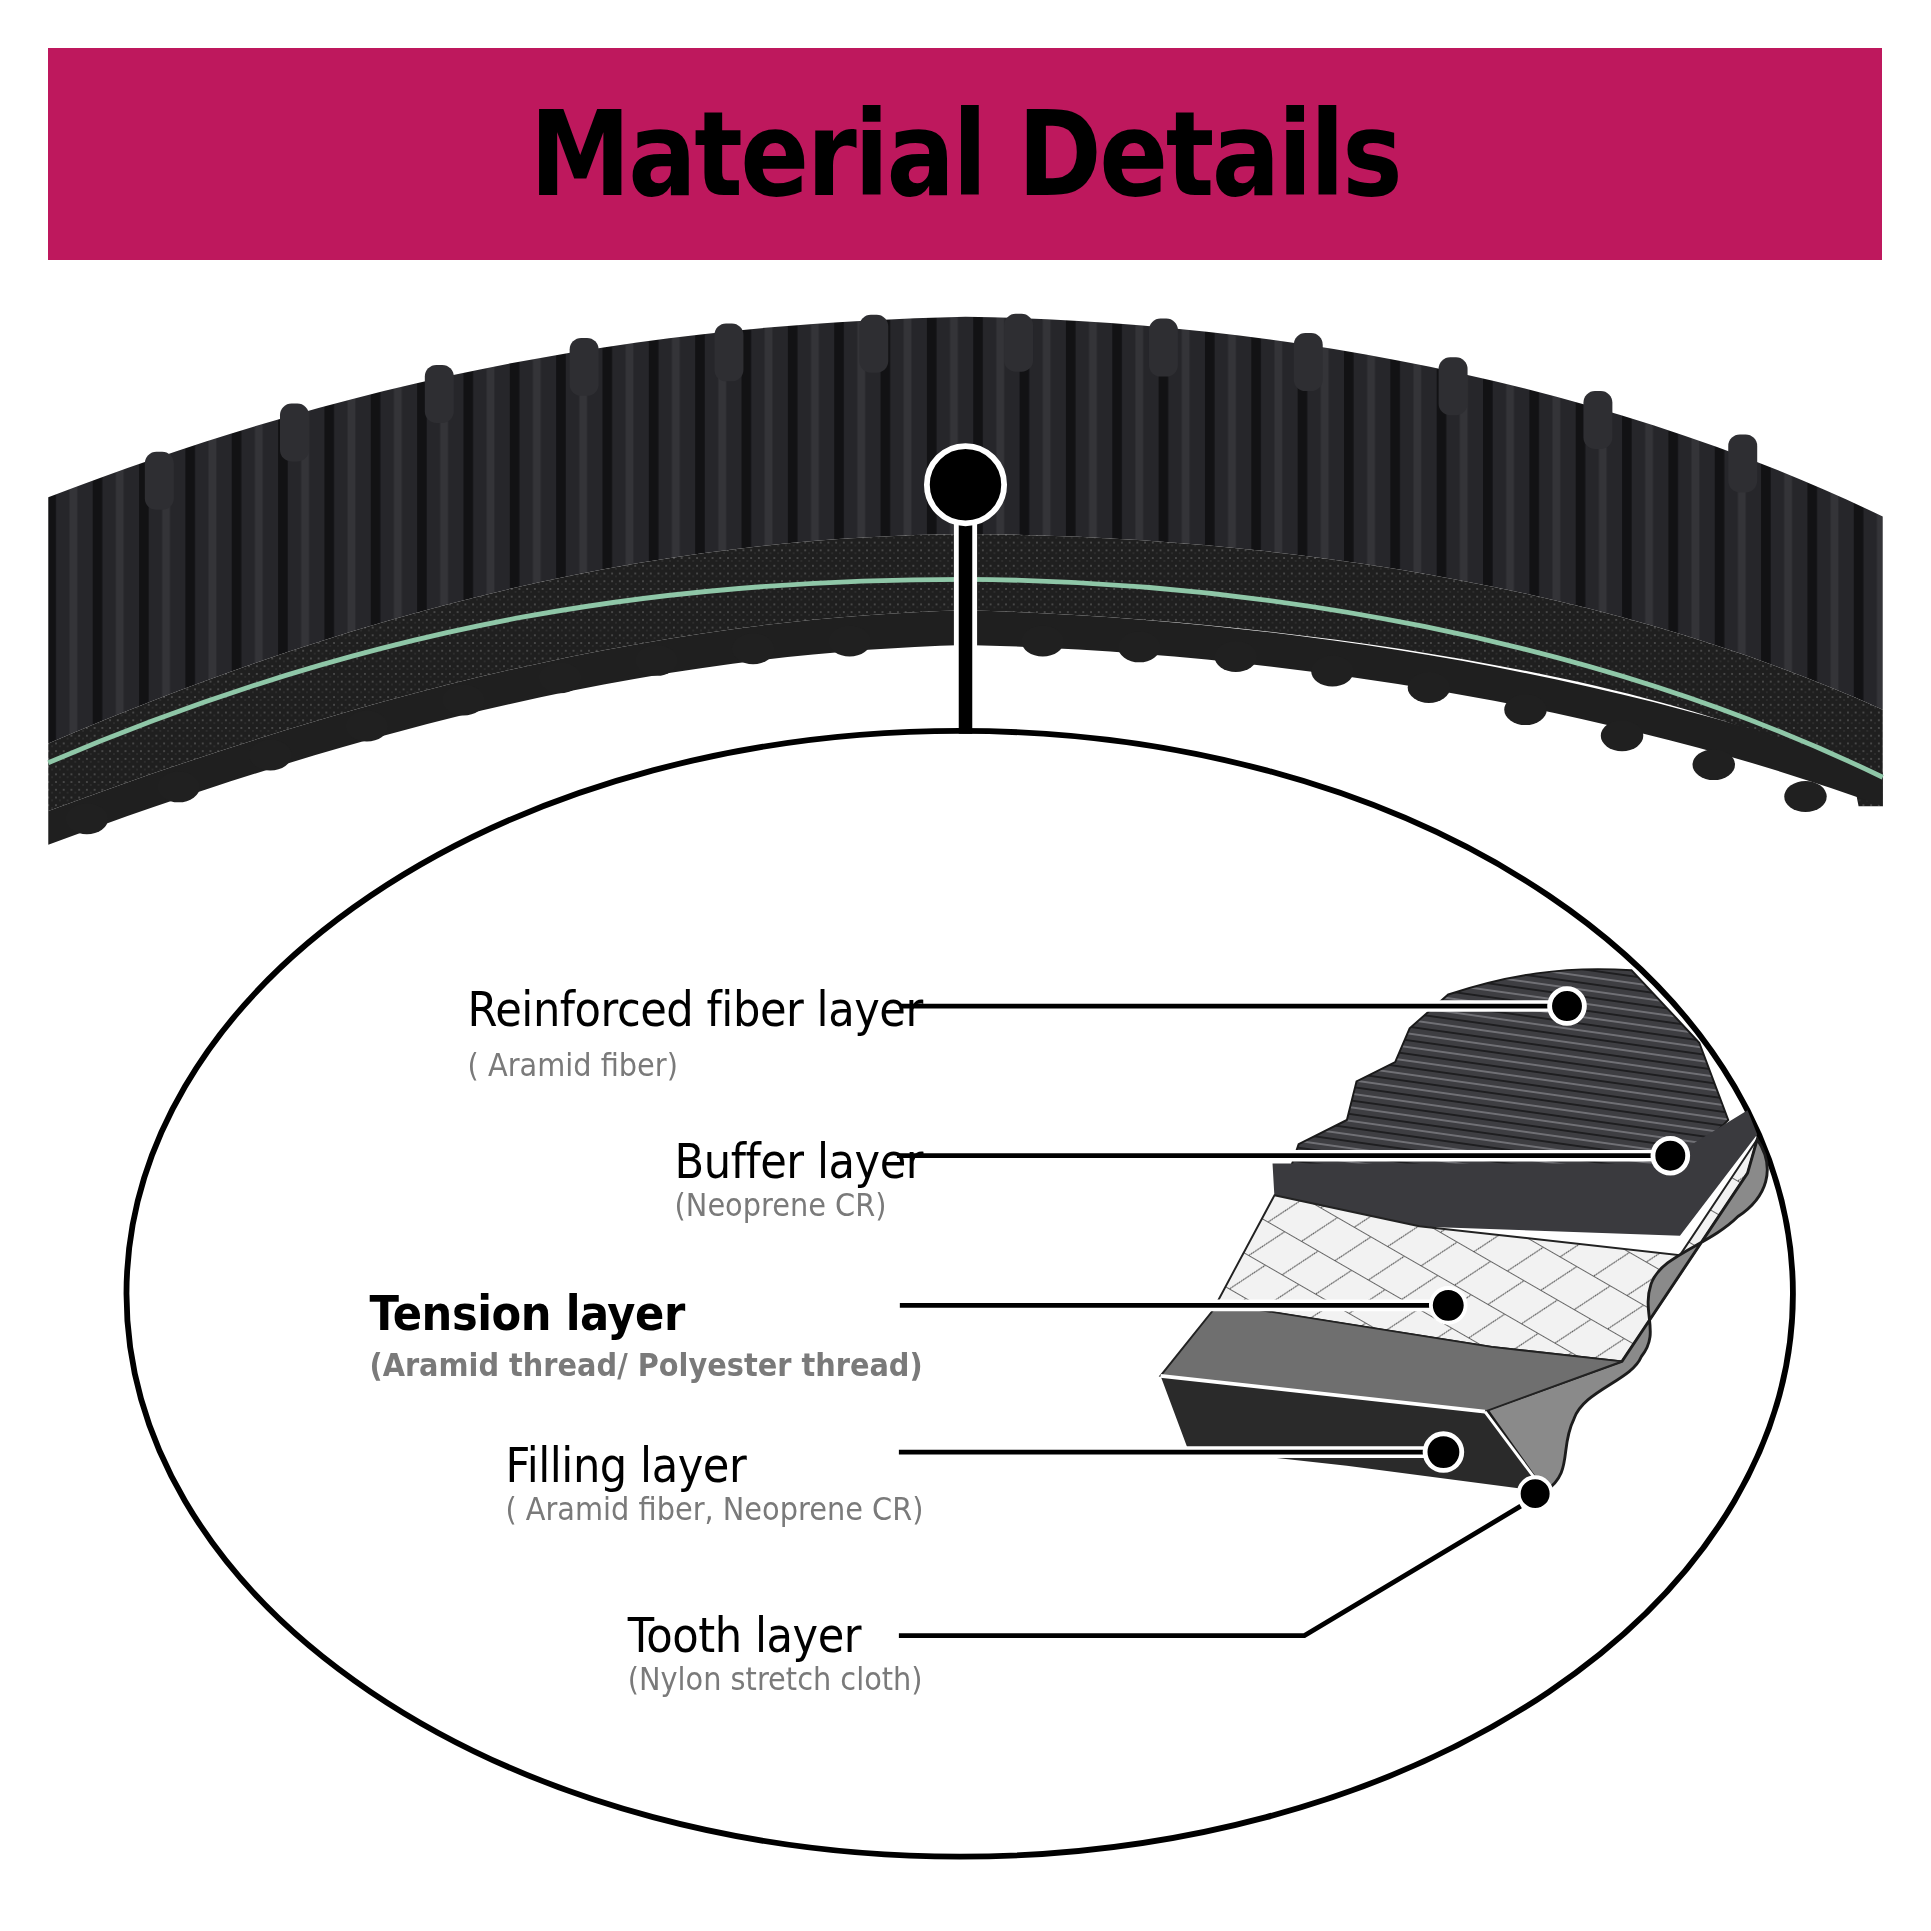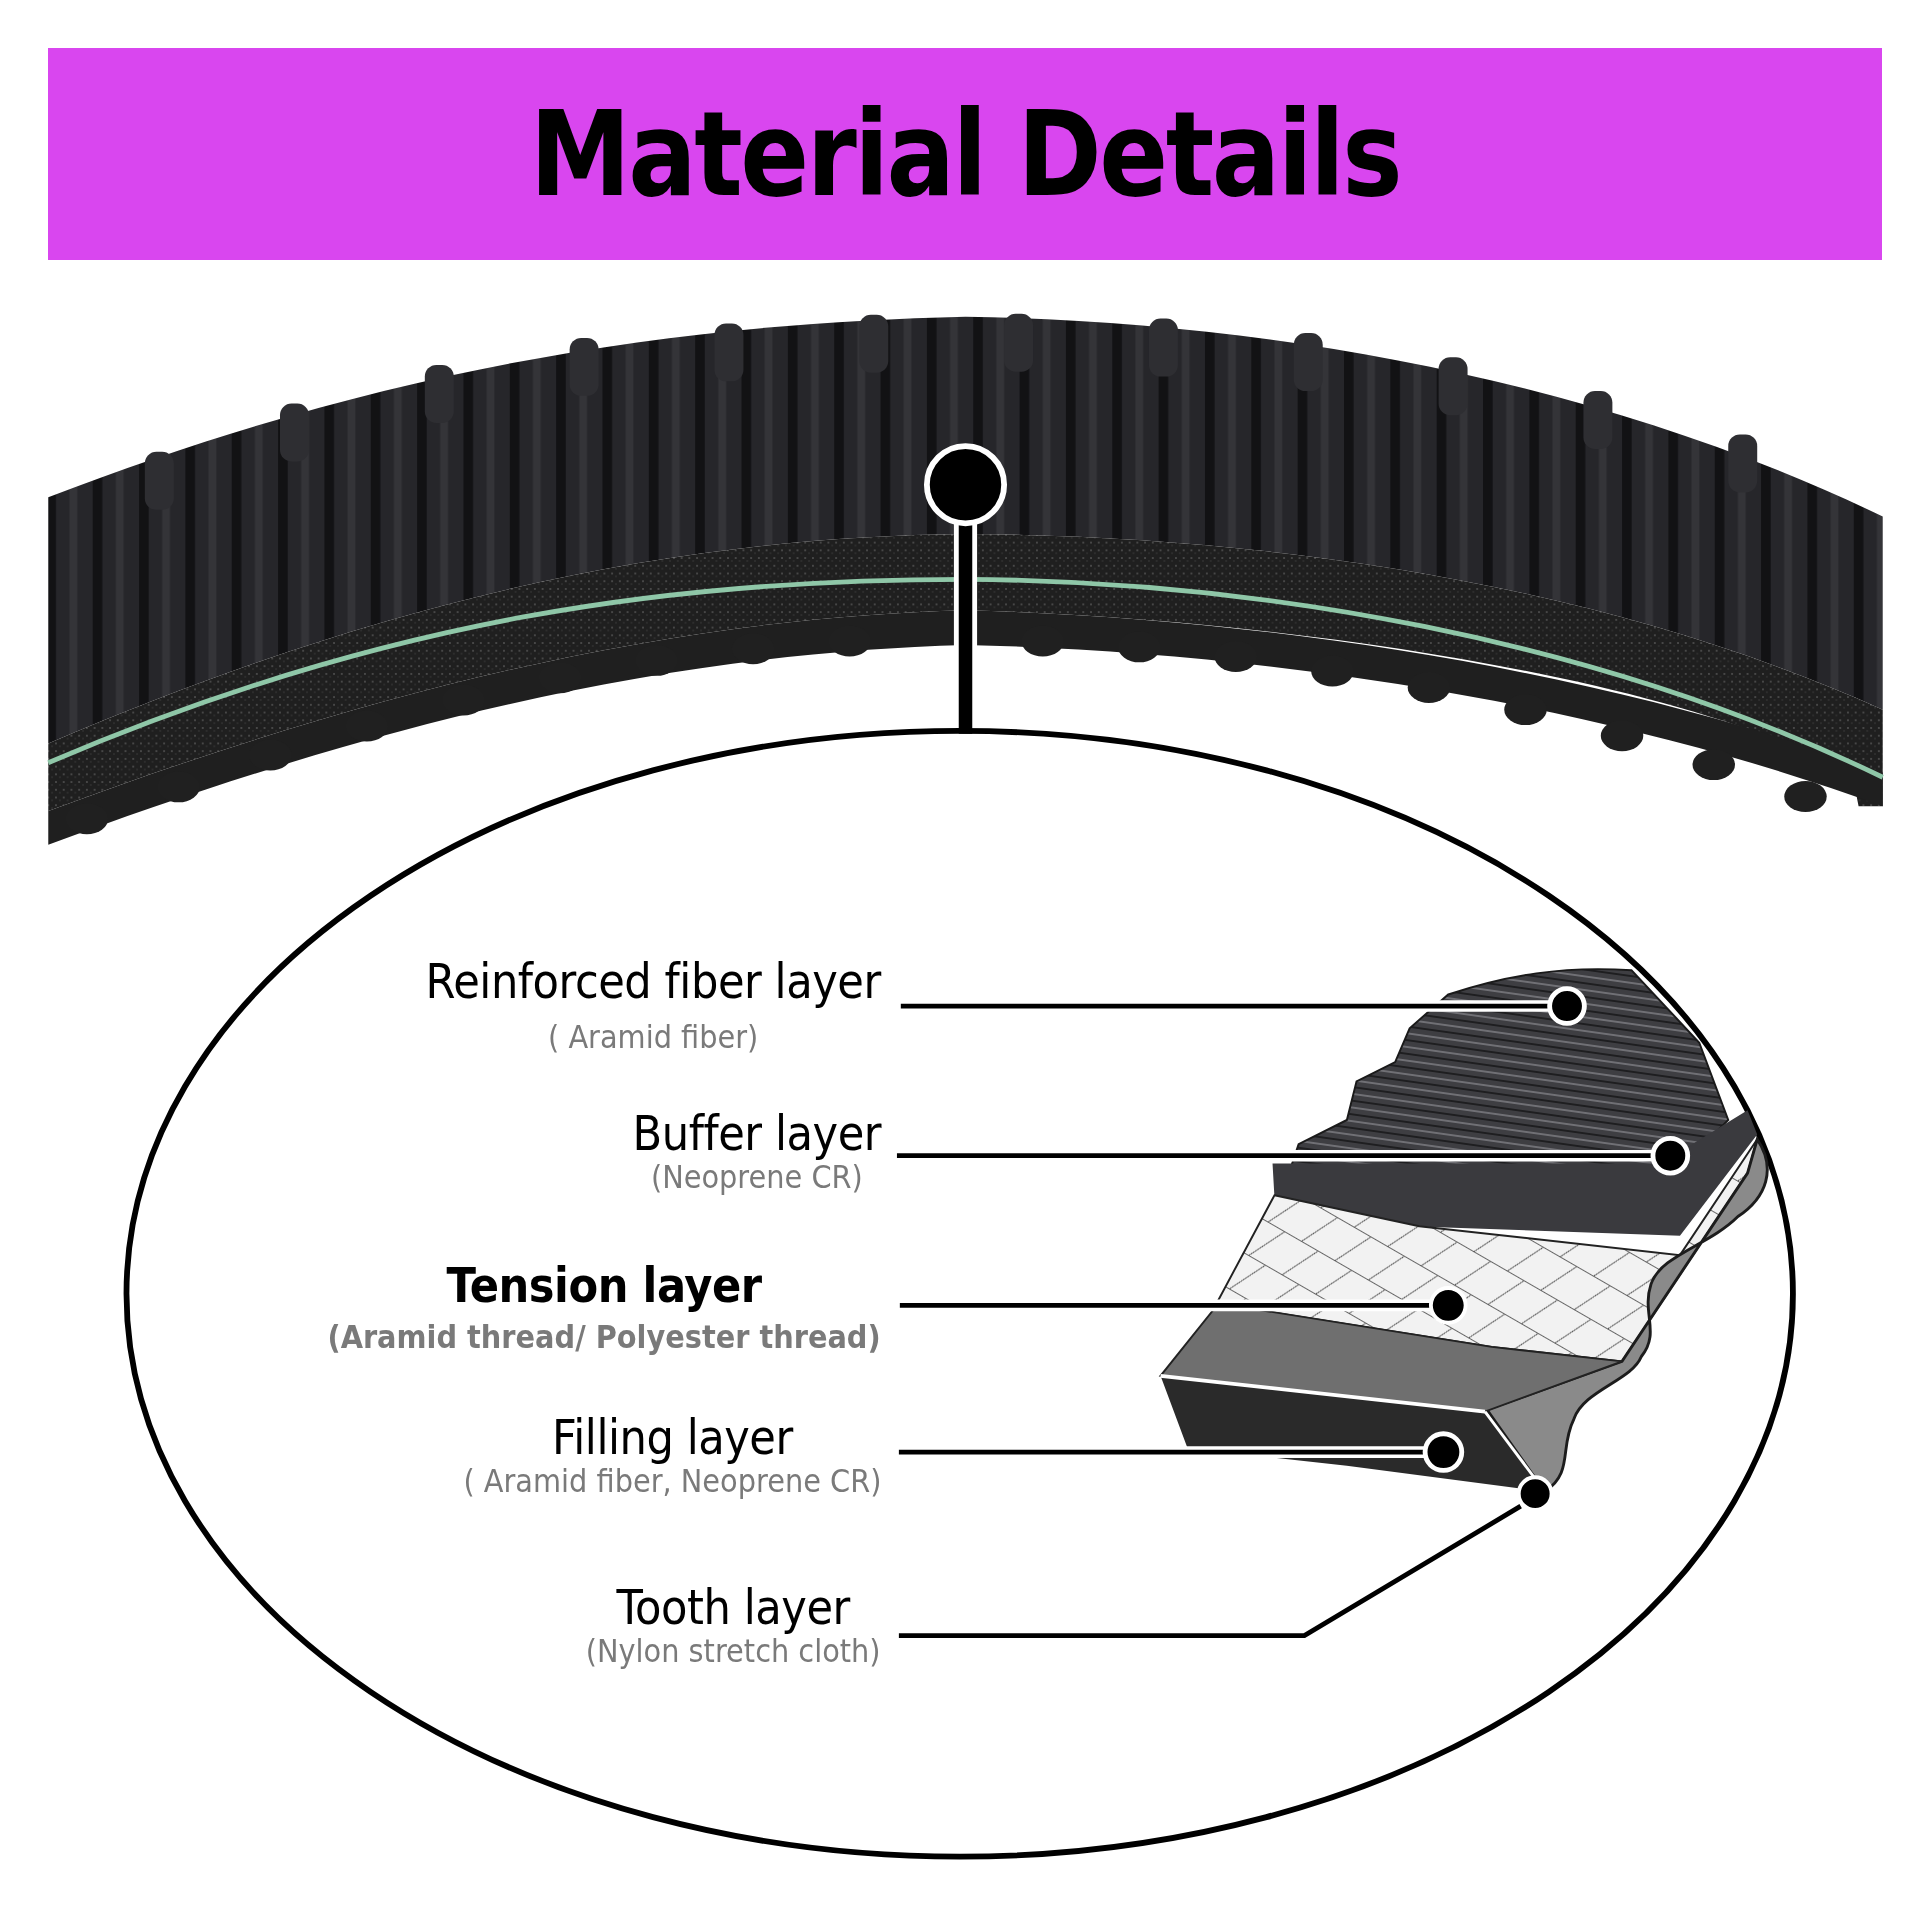--- a/index.html
+++ b/index.html
@@ -1,23 +1,23 @@
 <!DOCTYPE html>
 <html><head>
 <meta charset="utf-8">
 <style>
   html, body { margin: 0; padding: 0; background: #ffffff; }
   body { width: 1931px; height: 1931px; position: relative; overflow: hidden;
          font-family: "DejaVu Sans", "Liberation Sans", sans-serif; }
   .banner { position: absolute; left: 48px; top: 48px; width: 1834px; height: 212px;
-            background: #d946ef; display: flex; align-items: center; justify-content: center; }
+            background: #be185d; display: flex; align-items: center; justify-content: center; }
   .banner-title { font-family: "DejaVu Sans", sans-serif; font-weight: bold; font-size: 118px;
                   color: #000; letter-spacing: -2.9px; transform: scaleX(0.86); line-height: 1; }
   svg.art { position: absolute; left: 0; top: 0; }
-  .label { position: absolute; right: 1050px; text-align: center; white-space: nowrap; }
+  .label { position: absolute; right: 1008px; text-align: left; white-space: nowrap; margin-top: 28px; }
   .label .name { display: block; font-family: "DejaVu Sans", sans-serif; font-size: 48px; color: #000;
                  line-height: 1.05; transform-origin: right center; transform: scaleX(0.9); letter-spacing: -0.5px; }
   .label .sub { display: block; font-family: "DejaVu Sans", sans-serif; font-size: 32px; color: #7a7a7a;
                 line-height: 1.2; transform-origin: right center; transform: scaleX(0.9); }
 </style>
 </head>
 <body>
 
 <div class="banner">
   <div class="banner-title">Material Details</div>

